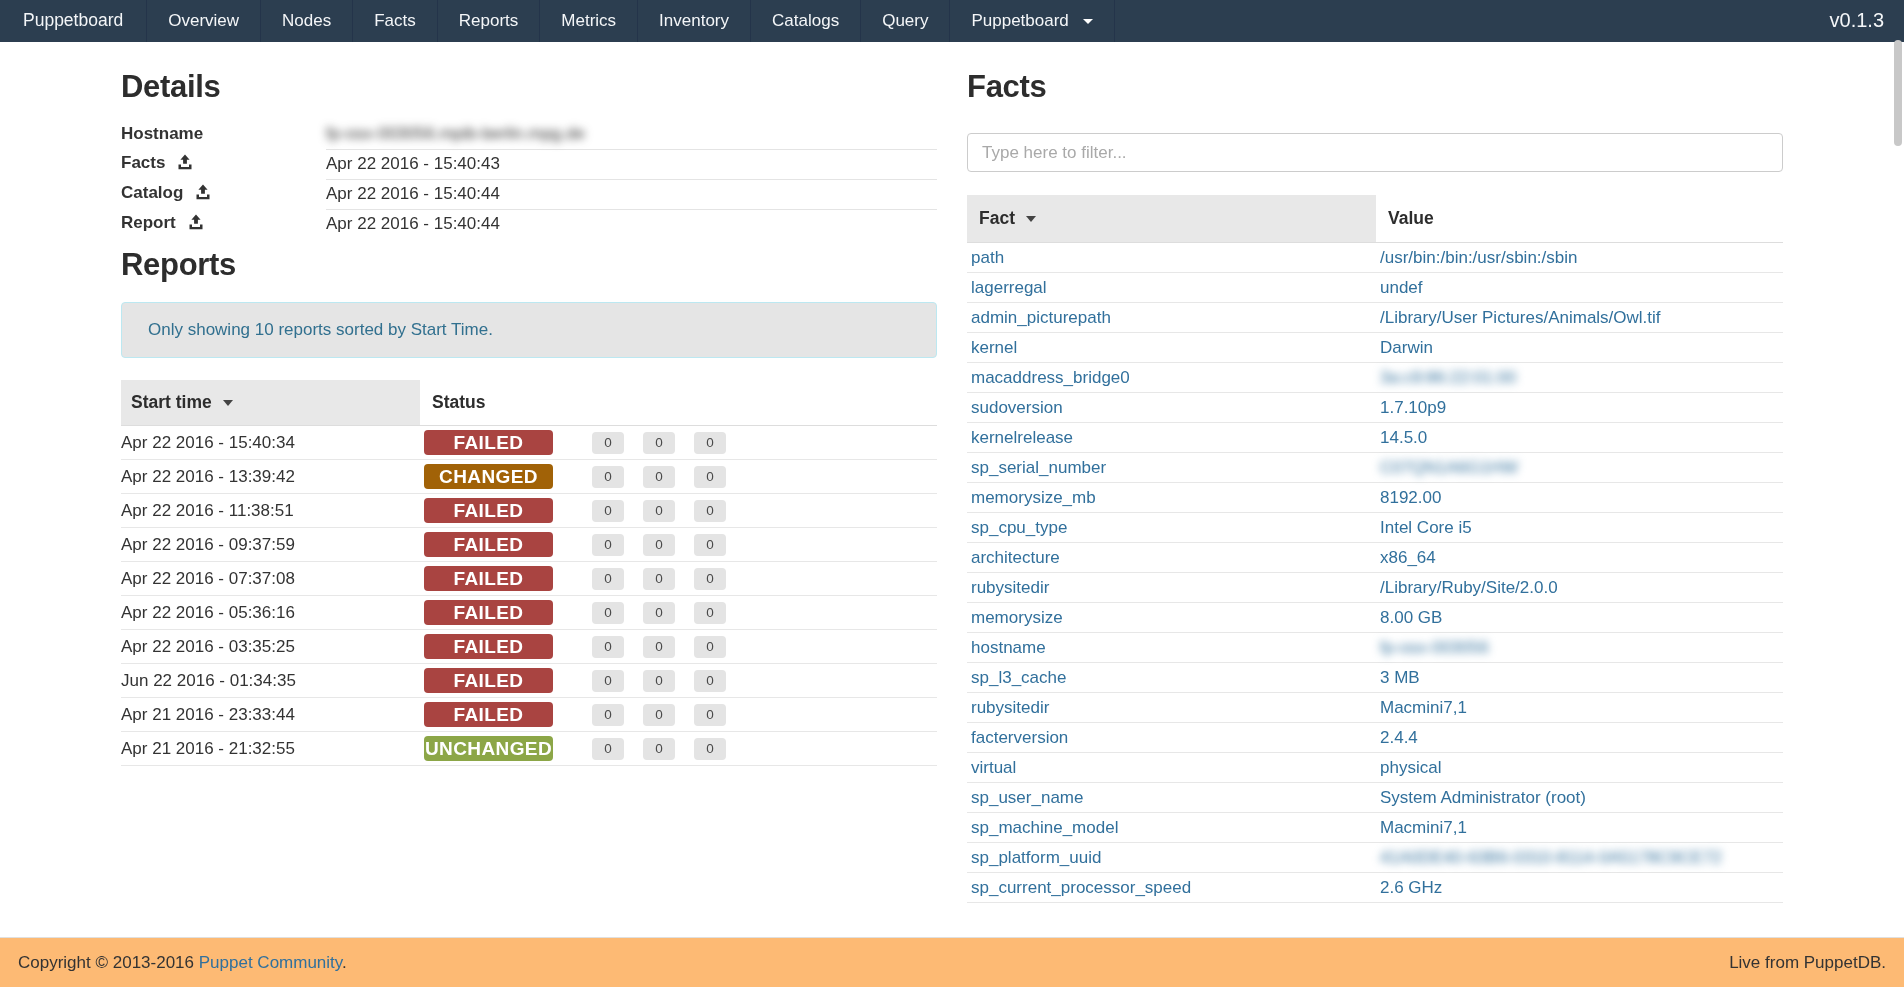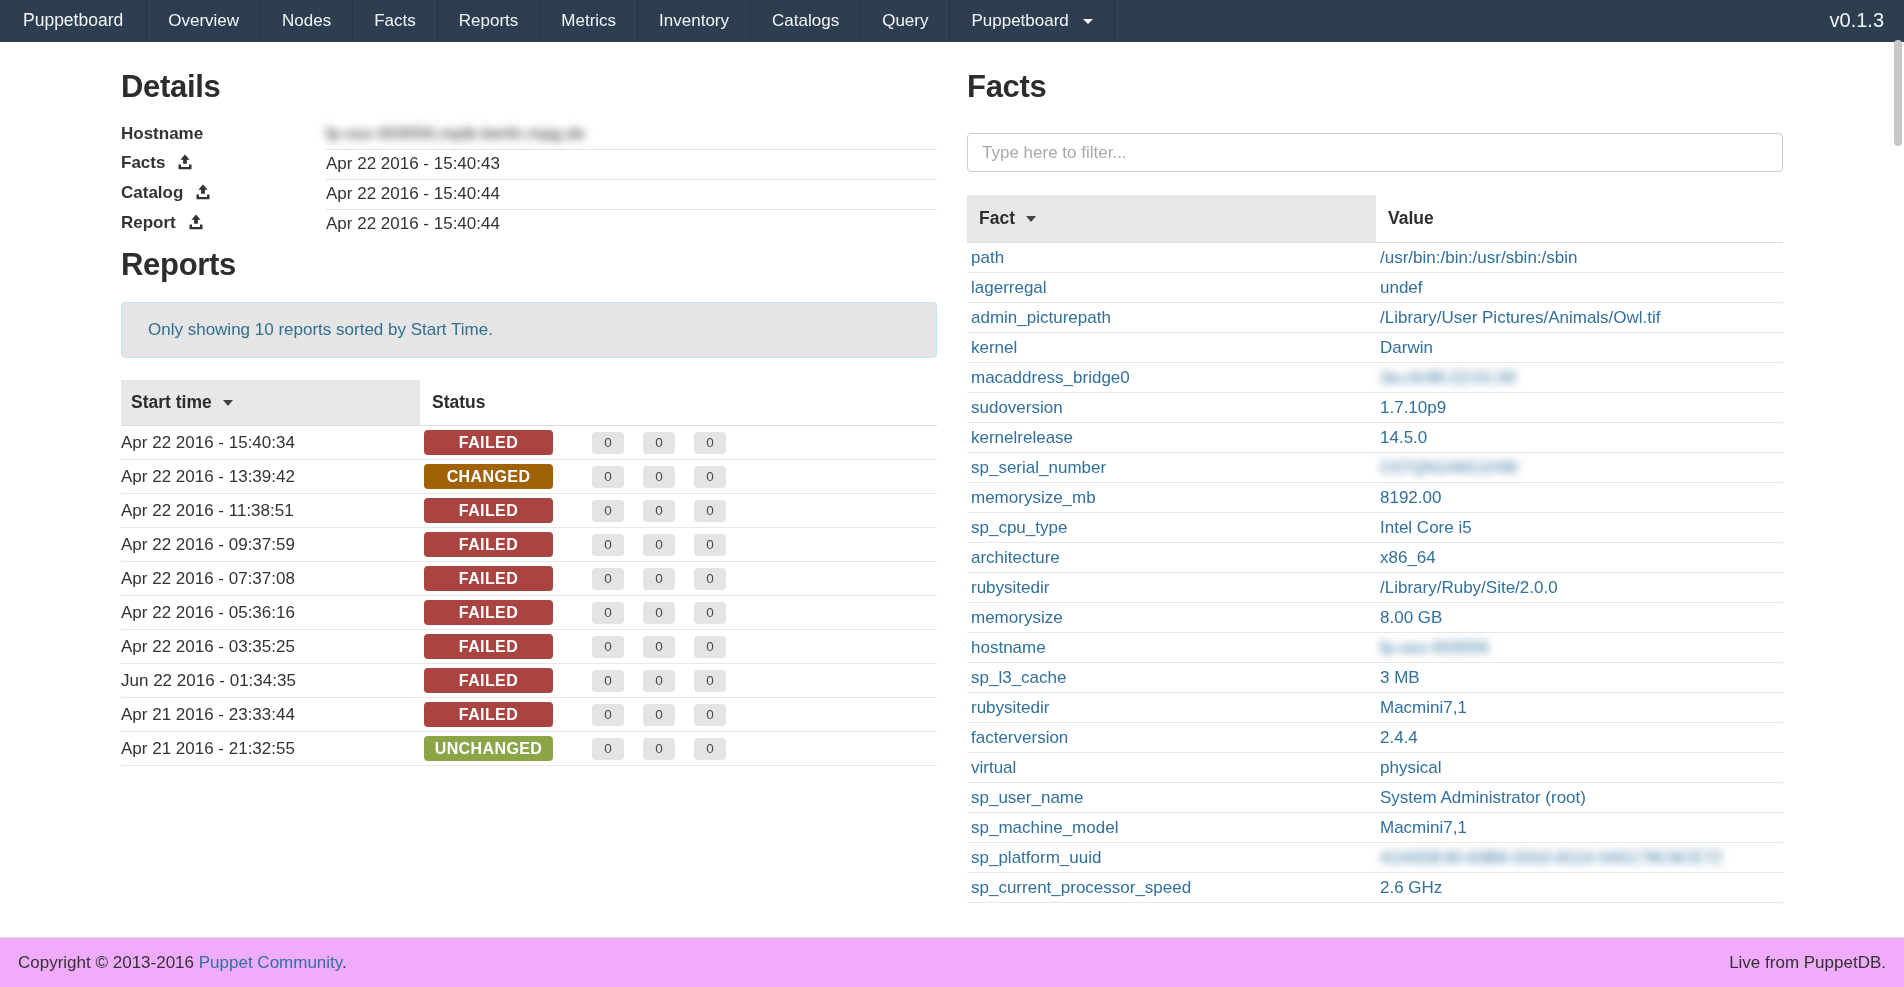--- a/index.html
+++ b/index.html
@@ -106,21 +106,21 @@
   #reports-table th.col-status { padding-left: 12px; }
   #reports-table td.rt-status { padding: 4px 0; }
   .status-wrap { display: flex; align-items: center; }
   .status-badge {
     display: inline-block;
     width: 129px;
     height: 25px;
     line-height: 25px;
     border-radius: 4px;
     color: #fff;
-    font-size: 16px;
+    font-size: 19px;
     font-weight: 700;
     letter-spacing: 0.4px;
     text-align: center;
     margin-left: 4px;
   }
   .count-badge {
     display: inline-block;
     width: 32px;
     height: 22px;
     line-height: 22px;
@@ -151,21 +151,21 @@
   #facts-table th:first-child { width: 409px; }
   #facts-table th { padding: 13px 12px; }
   #facts-table td { padding: 4px; height: 30px; }
   .fact-link { color: #31709c; text-decoration: none; cursor: pointer; }
   .blur-link { filter: blur(4px); }
 
   
   footer {
     height: 50px;
     flex-shrink: 0;
-    background: #f0abfc;
+    background: #fdba74;
     border-top: 1px solid #e0e0e0;
     display: flex;
     align-items: center;
     justify-content: space-between;
     padding: 0 18px;
     color: #333;
   }
   .footer-link { color: #31709c; text-decoration: none; cursor: pointer; }
 
   

